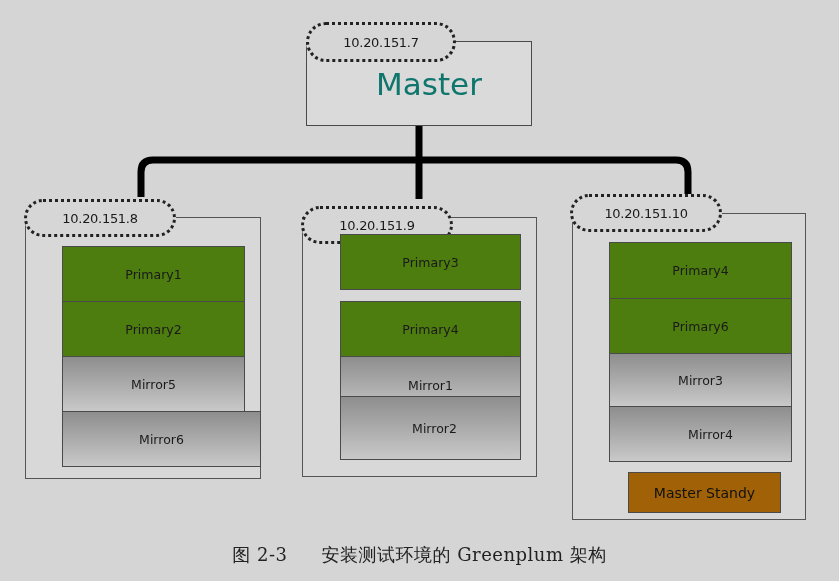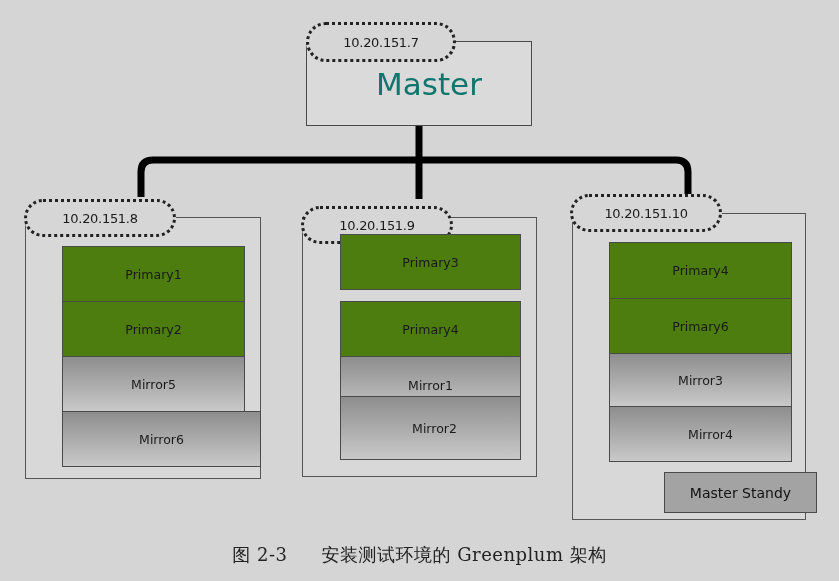--- a/index.html
+++ b/index.html
@@ -63,27 +63,26 @@
     }
     .seg.primary {
       background: #4d7c0f;
     }
     .seg.mirror {
       background: linear-gradient(to bottom, #8e8e8e 0%, #a8a8a8 45%, #c9c9c9 100%);
     }
 
     .standby-box {
       border: 1.5px solid #4a4a4a;
-      background: #a3a3a3;
+      background: #a16207;
       display: flex;
       align-items: center;
       justify-content: center;
       font-size: 14px;
       color: #111;
-      margin-left: 36px;
     }
 
     .caption {
       left: 0; top: 540px; width: 839px; height: 30px;
       text-align: center;
       font-family: "DejaVu Serif", serif;
       font-size: 18px;
       line-height: 30px;
       color: #222;
       letter-spacing: 0.5px;

